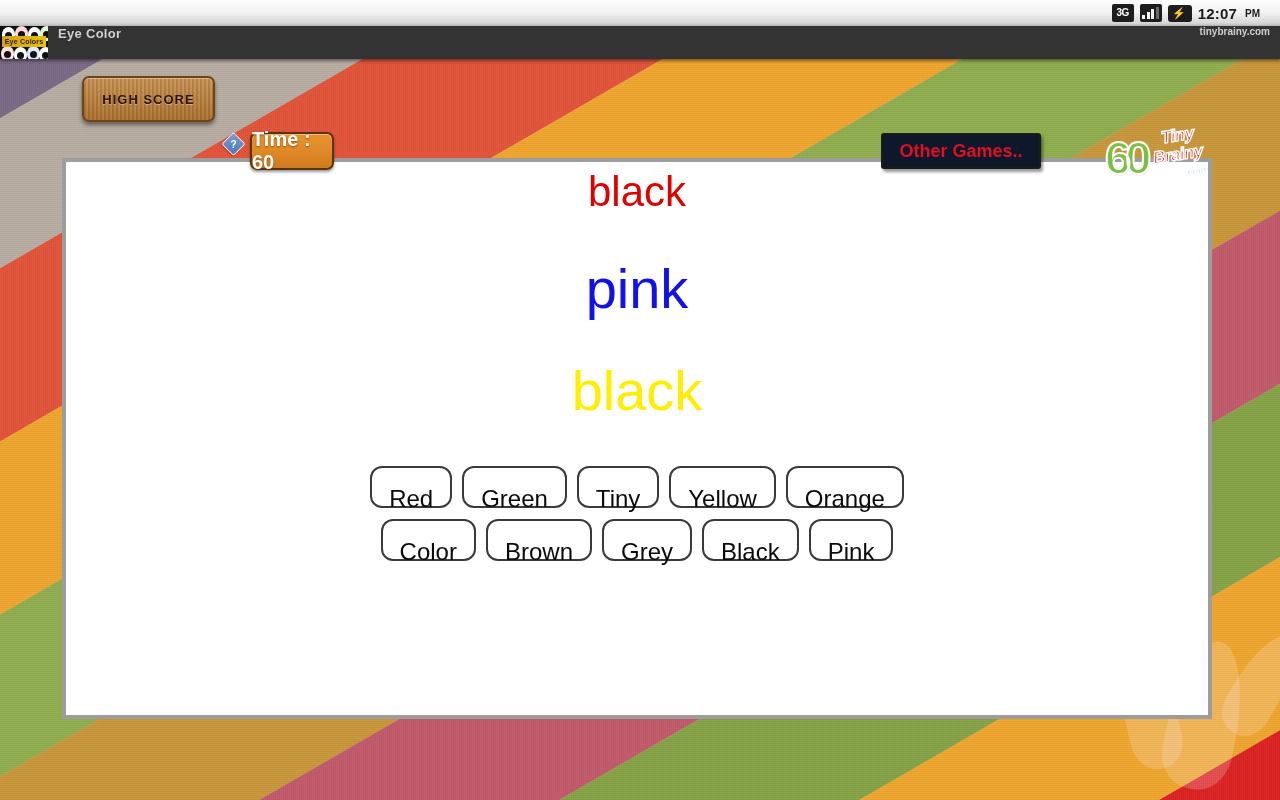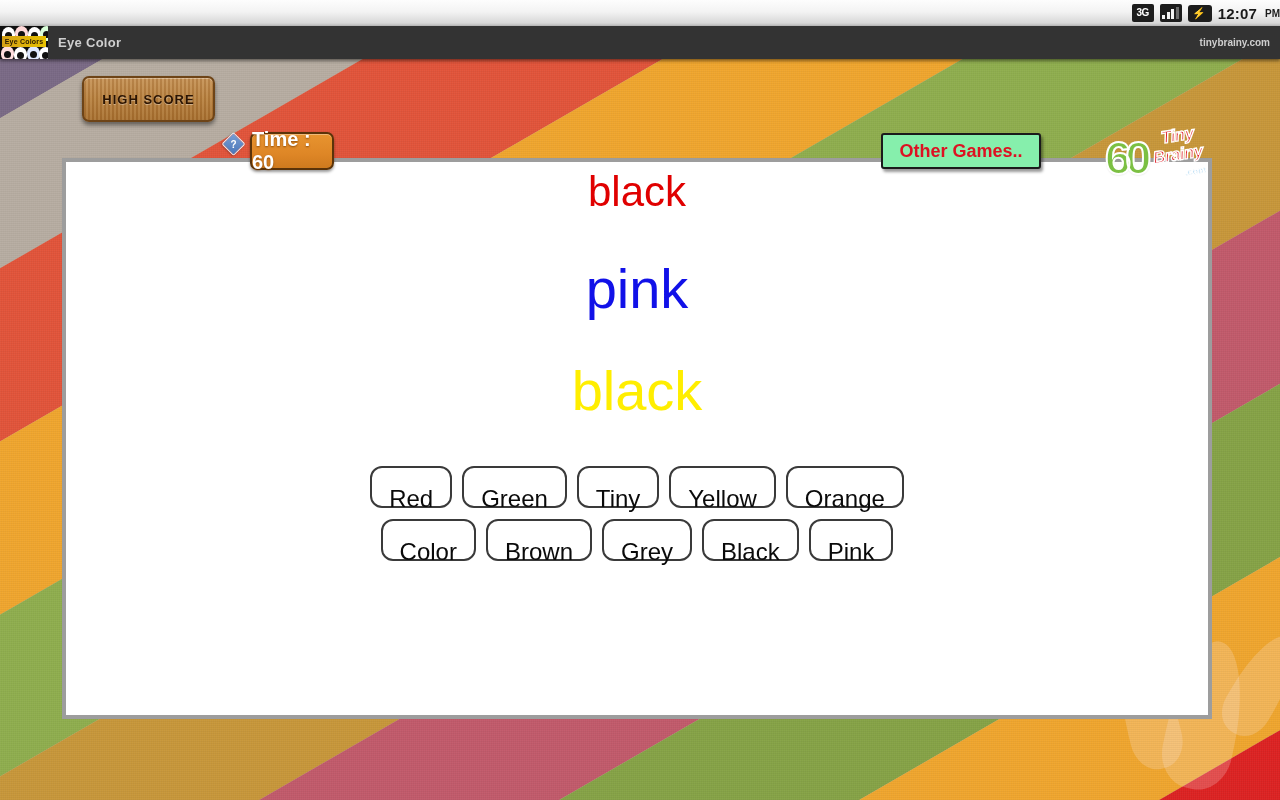--- a/index.html
+++ b/index.html
@@ -9,21 +9,21 @@
     overflow:hidden;
     background:#000;
   }
   #root { position:relative; width:1280px; height:800px; overflow:hidden; }
 
   
   .statusbar{
     position:absolute; top:0; left:0; width:1280px; height:26px;
     background:linear-gradient(to bottom,#fdfdfd 0%,#f3f3f3 45%,#d8d8d8 88%,#b9b9b9 100%);
     display:flex; align-items:center; justify-content:flex-end;
-    padding-right:0; gap:6px;
+    padding-right:20px; gap:6px;
   }
   .sb-icon{ display:flex; align-items:center; justify-content:center; }
   .ico-3g{
     width:22px;height:18px;background:#1d1d1d;border-radius:2px;
     color:#fff;font-size:10px;font-weight:bold;line-height:18px;
     text-align:center;letter-spacing:-0.5px;
   }
   .ico-signal{ width:22px;height:18px;background:#1d1d1d;border-radius:2px;
     display:flex;align-items:flex-end;justify-content:center;gap:1.5px;padding:3px 2px; }
   .ico-signal i{ display:block;width:3px;background:#f2f2f2; }
@@ -36,21 +36,21 @@
     display:flex;align-items:center;justify-content:center;
     color:#58c244;font-size:11px;font-weight:bold;
   }
   .sb-time{ font-size:15px; color:#1a1a1a; font-weight:bold; letter-spacing:0.2px;}
   .sb-ampm{ font-size:10px; color:#1a1a1a; font-weight:bold; margin-left:2px;}
 
   
   .titlebar{
     position:absolute; top:26px; left:0; width:1280px; height:33px;
     background:#333333;
-    display:flex; align-items:center;
+    display:flex; 
     box-shadow:0 2px 3px rgba(0,0,0,0.45);
     z-index:5;
   }
   .app-icon{
     width:48px; height:33px; position:relative; overflow:hidden;
     background:#0e0e0e; flex:none; margin-right:10px;
   }
   .eye{ position:absolute; width:13px; height:15px; border-radius:50% 50% 45% 45%;
         background:#fff; overflow:hidden; }
   .eye::after{ content:""; position:absolute; width:7px;height:7px;border-radius:50%;
@@ -116,21 +116,21 @@
     border-radius:7px;
     background:linear-gradient(to bottom,#e8942f 0%,#de8626 60%,#cf7a1e 100%);
     border:2px solid #5b3309;
     box-shadow:0 2px 3px rgba(0,0,0,0.4), inset 0 1px 0 rgba(255,255,255,0.35);
     display:flex;align-items:center;justify-content:center;
     color:#ffffff; font-size:20px; font-weight:bold;
     text-shadow:0 1px 2px rgba(120,60,0,0.8);
   }
   .othergames{
     position:absolute; right:239px; top:74px; width:160px; height:36px;
-    background:#86efac; border:2px solid #1b1b1b; border-radius:3px;
+    background:#0f172a; border:2px solid #1b1b1b; border-radius:3px;
     box-shadow:2px 3px 3px rgba(0,0,0,0.4);
     display:flex; align-items:center; justify-content:center;
     color:#dd1122; font-size:18px; font-weight:bold;
   }
   .logo{ position:absolute; right:55px; top:66px; width:120px; height:62px; }
   .logo .sixty{
     position:absolute; left:0; top:5px;
     font-size:47px; font-weight:bold; color:#7cc043;
     -webkit-text-stroke:2px #ffffff; letter-spacing:-6px;
     text-shadow:0 1px 2px rgba(0,0,0,0.18);

